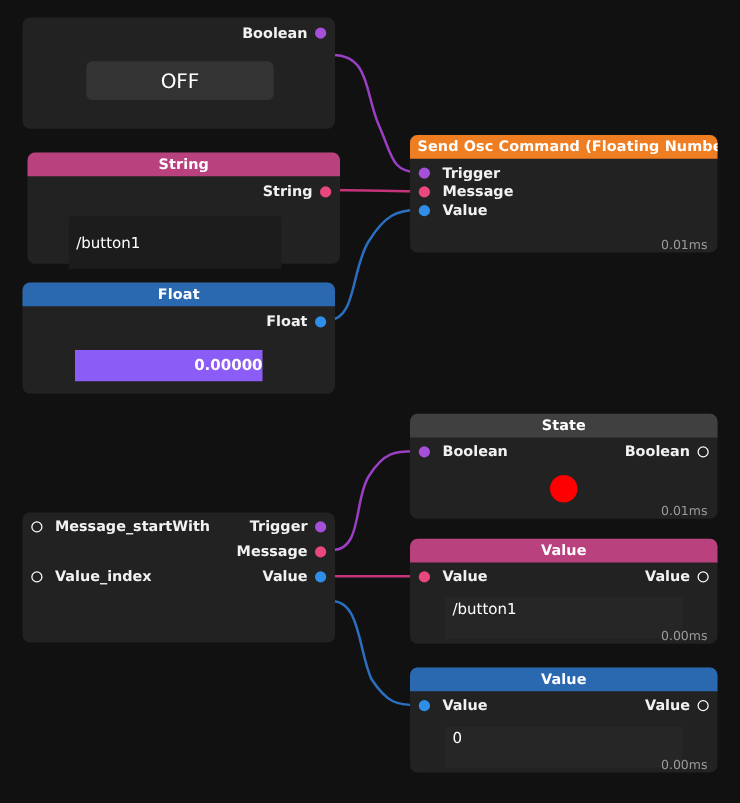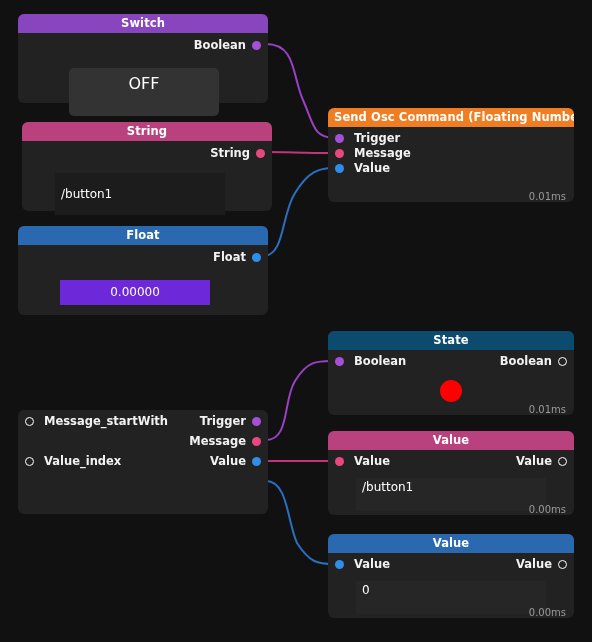--- a/index.html
+++ b/index.html
@@ -104,22 +104,23 @@
     color: #ffffff;
     font-size: 12px;
     box-sizing: border-box;
   }
   .field.rounded {
     background: #333333;
     border-radius: 5px;
     text-align: center;
   }
   .field.dark {
-    background: #6d28d9;
-    text-align: center;
+    background: #8b5cf6;
+    text-align: right;
+    font-weight: bold;
   }
   .field.text-left {
     background: #1c1c1c;
     text-align: left;
     padding-left: 6px;
   }
   .field-inner {
     display: block;
     width: 100%;
   }
@@ -143,29 +144,26 @@
   <svg id="wires" viewBox="0 0 592 642" xmlns="http://www.w3.org/2000/svg">
     <path d="M 266,44 C 296,44 292,75 303,100 C 314,125 313,137 334,138" fill="none" stroke="#9b3fc4" stroke-width="2"></path>
     <path d="M 263,152 C 290,152 300,153 334,153" fill="none" stroke="#c5347a" stroke-width="2"></path>
     <path d="M 263,256 C 285,256 281,215 295,193 C 308,172 318,168 334,168" fill="none" stroke="#2a6fc0" stroke-width="2"></path>
     <path d="M 266,440 C 290,440 283,400 295,381 C 308,360 318,361 334,361" fill="none" stroke="#9b3fc4" stroke-width="2"></path>
     <path d="M 266,461 C 292,461 306,461 334,461" fill="none" stroke="#c5347a" stroke-width="2"></path>
     <path d="M 266,481 C 288,481 287,521 297,543 C 310,563 318,564 334,564" fill="none" stroke="#2a6fc0" stroke-width="2"></path>
   </svg>
 
   <div class="node" style="left:18px; top:14px; width:250px; height:89px;">
-    <div class="node-header center" style="background:#8845bd;">
-      <span>Switch</span>
-    </div>
     <div class="node-body" style="height:70px;">
       <div class="port-row" style="margin-top:5px;">
         <span class="port-label-out">Boolean</span>
         <span class="dot out" style="background:#a64fd8;"></span>
       </div>
-      <div class="field rounded" style="left:51px; top:30px; width:150px; height:48px; line-height:31px; font-size:16px;">
+      <div class="field rounded" style="left:51px; top:30px; width:150px; height:31px; line-height:31px; font-size:16px;">
         <span class="field-inner">OFF</span>
       </div>
     </div>
   </div>
 
   <div class="node" style="left:22px; top:122px; width:250px; height:89px;">
     <div class="node-header center" style="background:#b8417e;">
       <span>String</span>
     </div>
     <div class="node-body" style="height:70px;">
@@ -230,21 +228,21 @@
       <div class="port-row" style="margin-top:5px;">
         <span class="ring in"></span>
         <span class="port-label-in">Value_index</span>
         <span class="port-label-out">Value</span>
         <span class="dot out" style="background:#2f8fe8;"></span>
       </div>
     </div>
   </div>
 
   <div class="node" style="left:328px; top:331px; width:246px; height:84px;">
-    <div class="node-header center" style="background:#0c4a6e;">
+    <div class="node-header center" style="background:#404040;">
       <span>State</span>
     </div>
     <div class="node-body" style="height:65px;">
       <div class="port-row" style="margin-top:4px;">
         <span class="dot in" style="background:#a64fd8;"></span>
         <span class="port-label-in">Boolean</span>
         <span class="port-label-out">Boolean</span>
         <span class="ring out"></span>
       </div>
       <div class="led" style="left:112px; top:26px; width:22px; height:22px; background:#ff0000;"></div>

